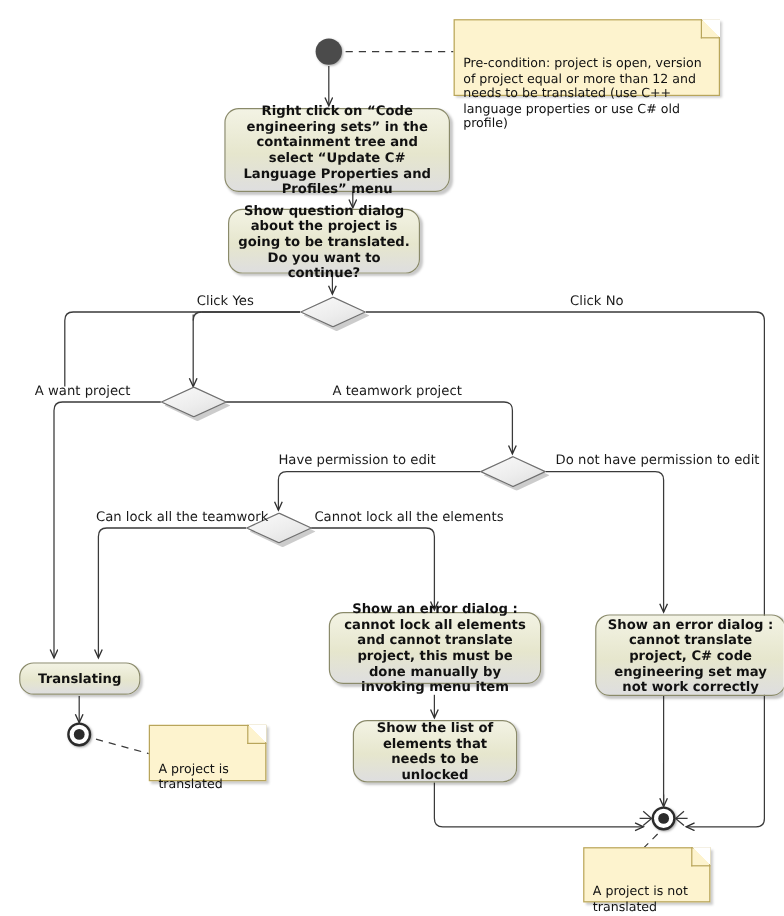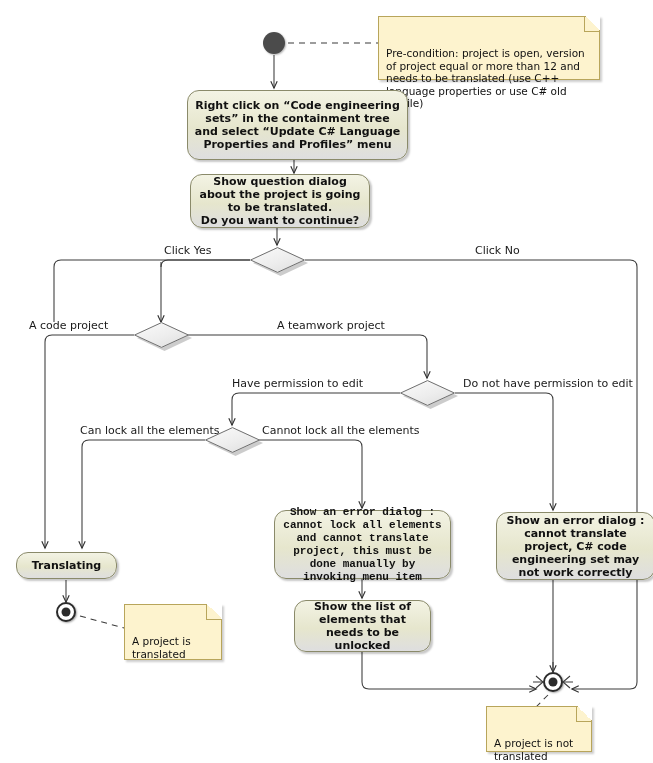--- a/index.html
+++ b/index.html
@@ -164,25 +164,25 @@
     </g>
   </svg>
 
   <div class="initial" style="left:263px;top:32px;width:22px;height:22px;"></div>
 
   <div class="note" style="left:378px;top:16px;width:222px;height:64px;">
     <span class="fold"></span>
     <span>Pre-condition: project is open, version of project equal or more than 12 and needs to be translated (use C++ language properties or use C# old profile)</span>
   </div>
 
-  <div class="activity" style="left:187px;top:90px;width:221px;height:70px;">
+  <div class="activity" style="left:187px;top:90px;width:188px;height:70px;">
     <span>Right click on “Code engineering sets” in the containment tree and select “Update C# Language Properties and Profiles” menu</span>
   </div>
 
-  <div class="activity" style="left:190px;top:174px;width:180px;height:54px;">
+  <div class="activity" style="left:190px;top:174px;width:160px;height:54px;">
     <span>Show question dialog about the project is going to be translated.
 Do you want to continue?</span>
   </div>
 
   <div class="diamond" style="left:250px;top:247px;width:55px;height:26px;">
     <div class="shadow"></div>
     <div class="face"></div>
     <svg class="outline" viewBox="0 0 55 26">
       <polygon points="27.5,0.6 54.4,13 27.5,25.4 0.6,13" fill="none" stroke="#6f6f6f" stroke-width="1"></polygon>
     </svg>
@@ -205,21 +205,21 @@
   </div>
 
   <div class="diamond" style="left:205px;top:427px;width:55px;height:26px;">
     <div class="shadow"></div>
     <div class="face"></div>
     <svg class="outline" viewBox="0 0 55 26">
       <polygon points="27.5,0.6 54.4,13 27.5,25.4 0.6,13" fill="none" stroke="#6f6f6f" stroke-width="1"></polygon>
     </svg>
   </div>
 
-  <div class="activity" style="left:274px;top:510px;width:177px;height:69px;font-family:Liberation Mono, monospace;">
+  <div class="activity" style="left:274px;top:510px;width:177px;height:60px;">
     <span>Show an error dialog : cannot lock all elements and cannot translate project, this must be done manually by invoking menu item</span>
   </div>
 
   <div class="activity" style="left:496px;top:512px;width:159px;height:68px;">
     <span>Show an error dialog : cannot translate project, C# code engineering set may not work correctly</span>
   </div>
 
   <div class="activity" style="left:16px;top:552px;width:101px;height:27px;">
     <span>Translating</span>
   </div>
@@ -232,41 +232,41 @@
 
   <div class="final" style="left:543px;top:672px;width:20px;height:20px;"></div>
   <svg class="layer" viewBox="0 0 653 763" xmlns="http://www.w3.org/2000/svg">
     <g stroke="#3a3a3a" stroke-width="1.05" fill="none">
       <path d="M533,682 L543,682 M563,682 L573,682 M553,662 L553,672"></path>
       <path d="M536,676 L543,682 L536,688"></path>
       <path d="M570,676 L563,682 L570,688"></path>
     </g>
   </svg>
 
-  <div class="note" style="left:124px;top:604px;width:98px;height:56px;">
+  <div class="note" style="left:124px;top:604px;width:98px;height:47px;">
     <span class="fold"></span>
     <span>A project is
 translated</span>
   </div>
 
   <div class="note" style="left:486px;top:706px;width:106px;height:46px;">
     <span class="fold"></span>
     <span>A project is not
 translated</span>
   </div>
 
   <div class="elabel" style="left:164px;top:245px;"><span>Click Yes</span></div>
 
   <div class="elabel" style="left:475px;top:245px;"><span>Click No</span></div>
 
-  <div class="elabel" style="left:29px;top:320px;"><span>A code project</span></div>
+  <div class="elabel" style="left:29px;top:320px;"><span>A want project</span></div>
 
   <div class="elabel" style="left:277px;top:320px;"><span>A teamwork project</span></div>
 
   <div class="elabel" style="left:232px;top:378px;"><span>Have permission to edit</span></div>
 
   <div class="elabel" style="left:463px;top:378px;"><span>Do not have permission to edit</span></div>
 
-  <div class="elabel" style="left:80px;top:425px;"><span>Can lock all the elements</span></div>
+  <div class="elabel" style="left:80px;top:425px;"><span>Can lock all the teamwork</span></div>
 
   <div class="elabel" style="left:262px;top:425px;"><span>Cannot lock all the elements</span></div>
 
 </div>
 
 </body></html>

